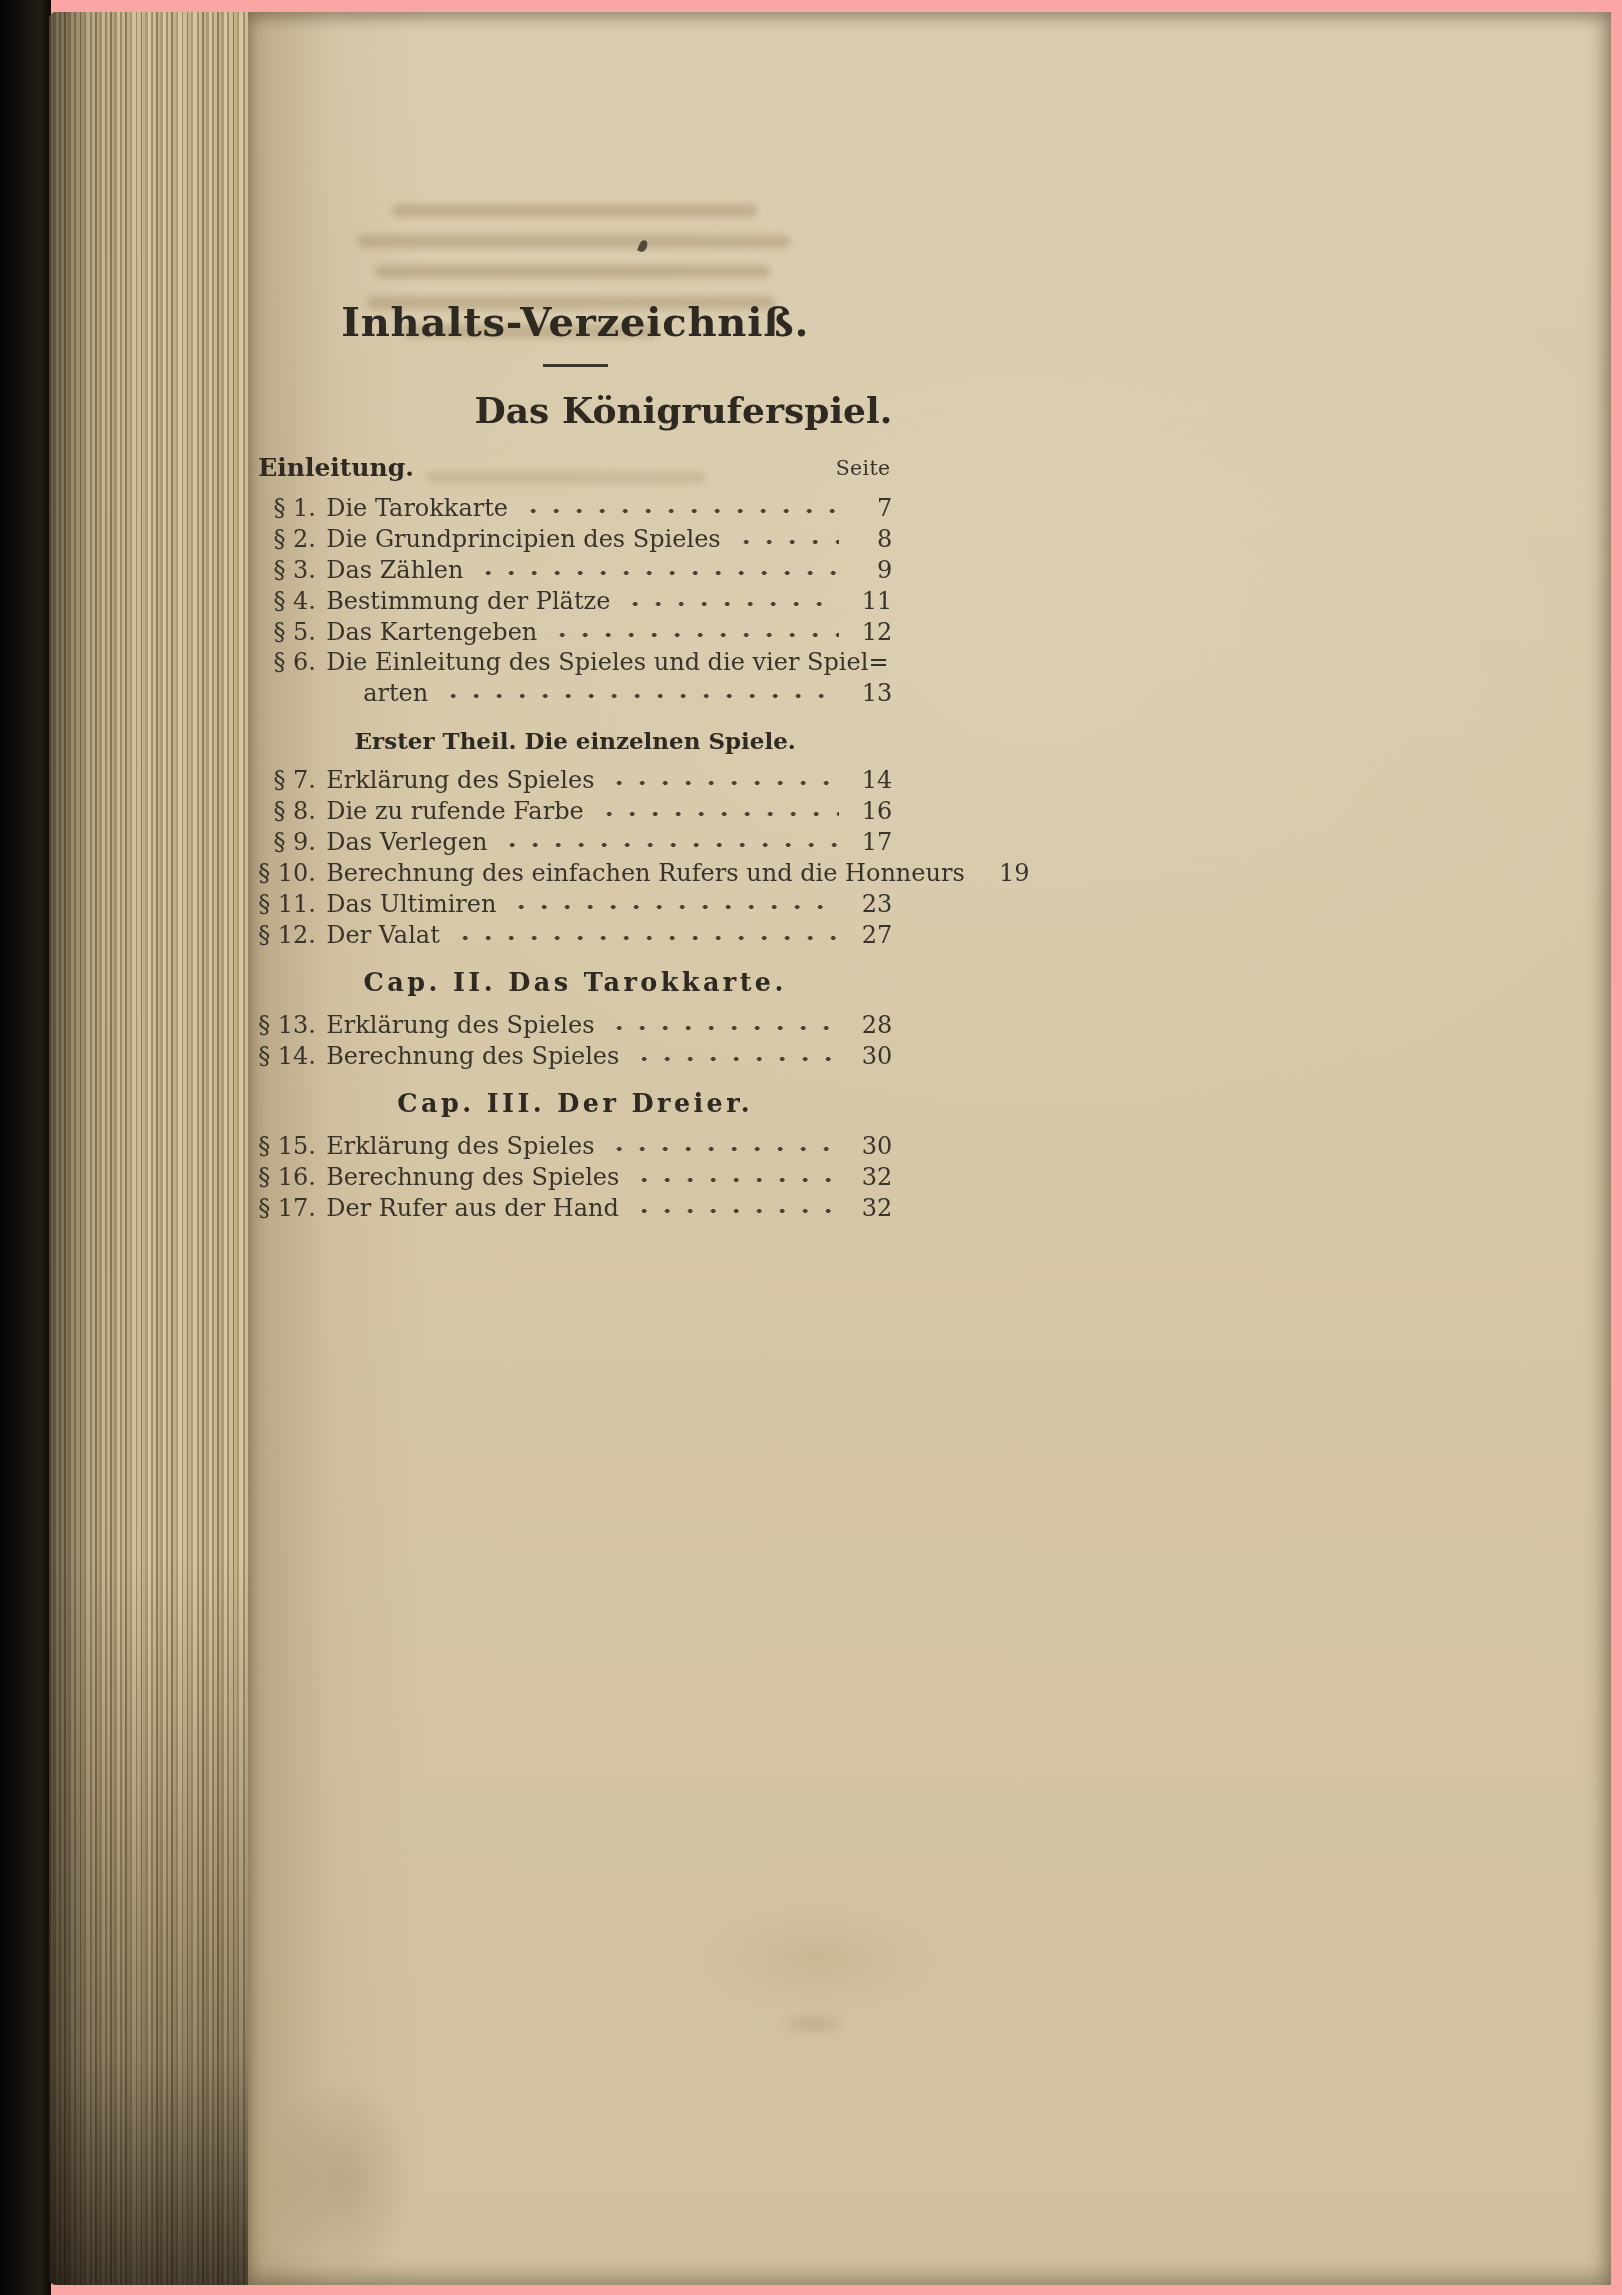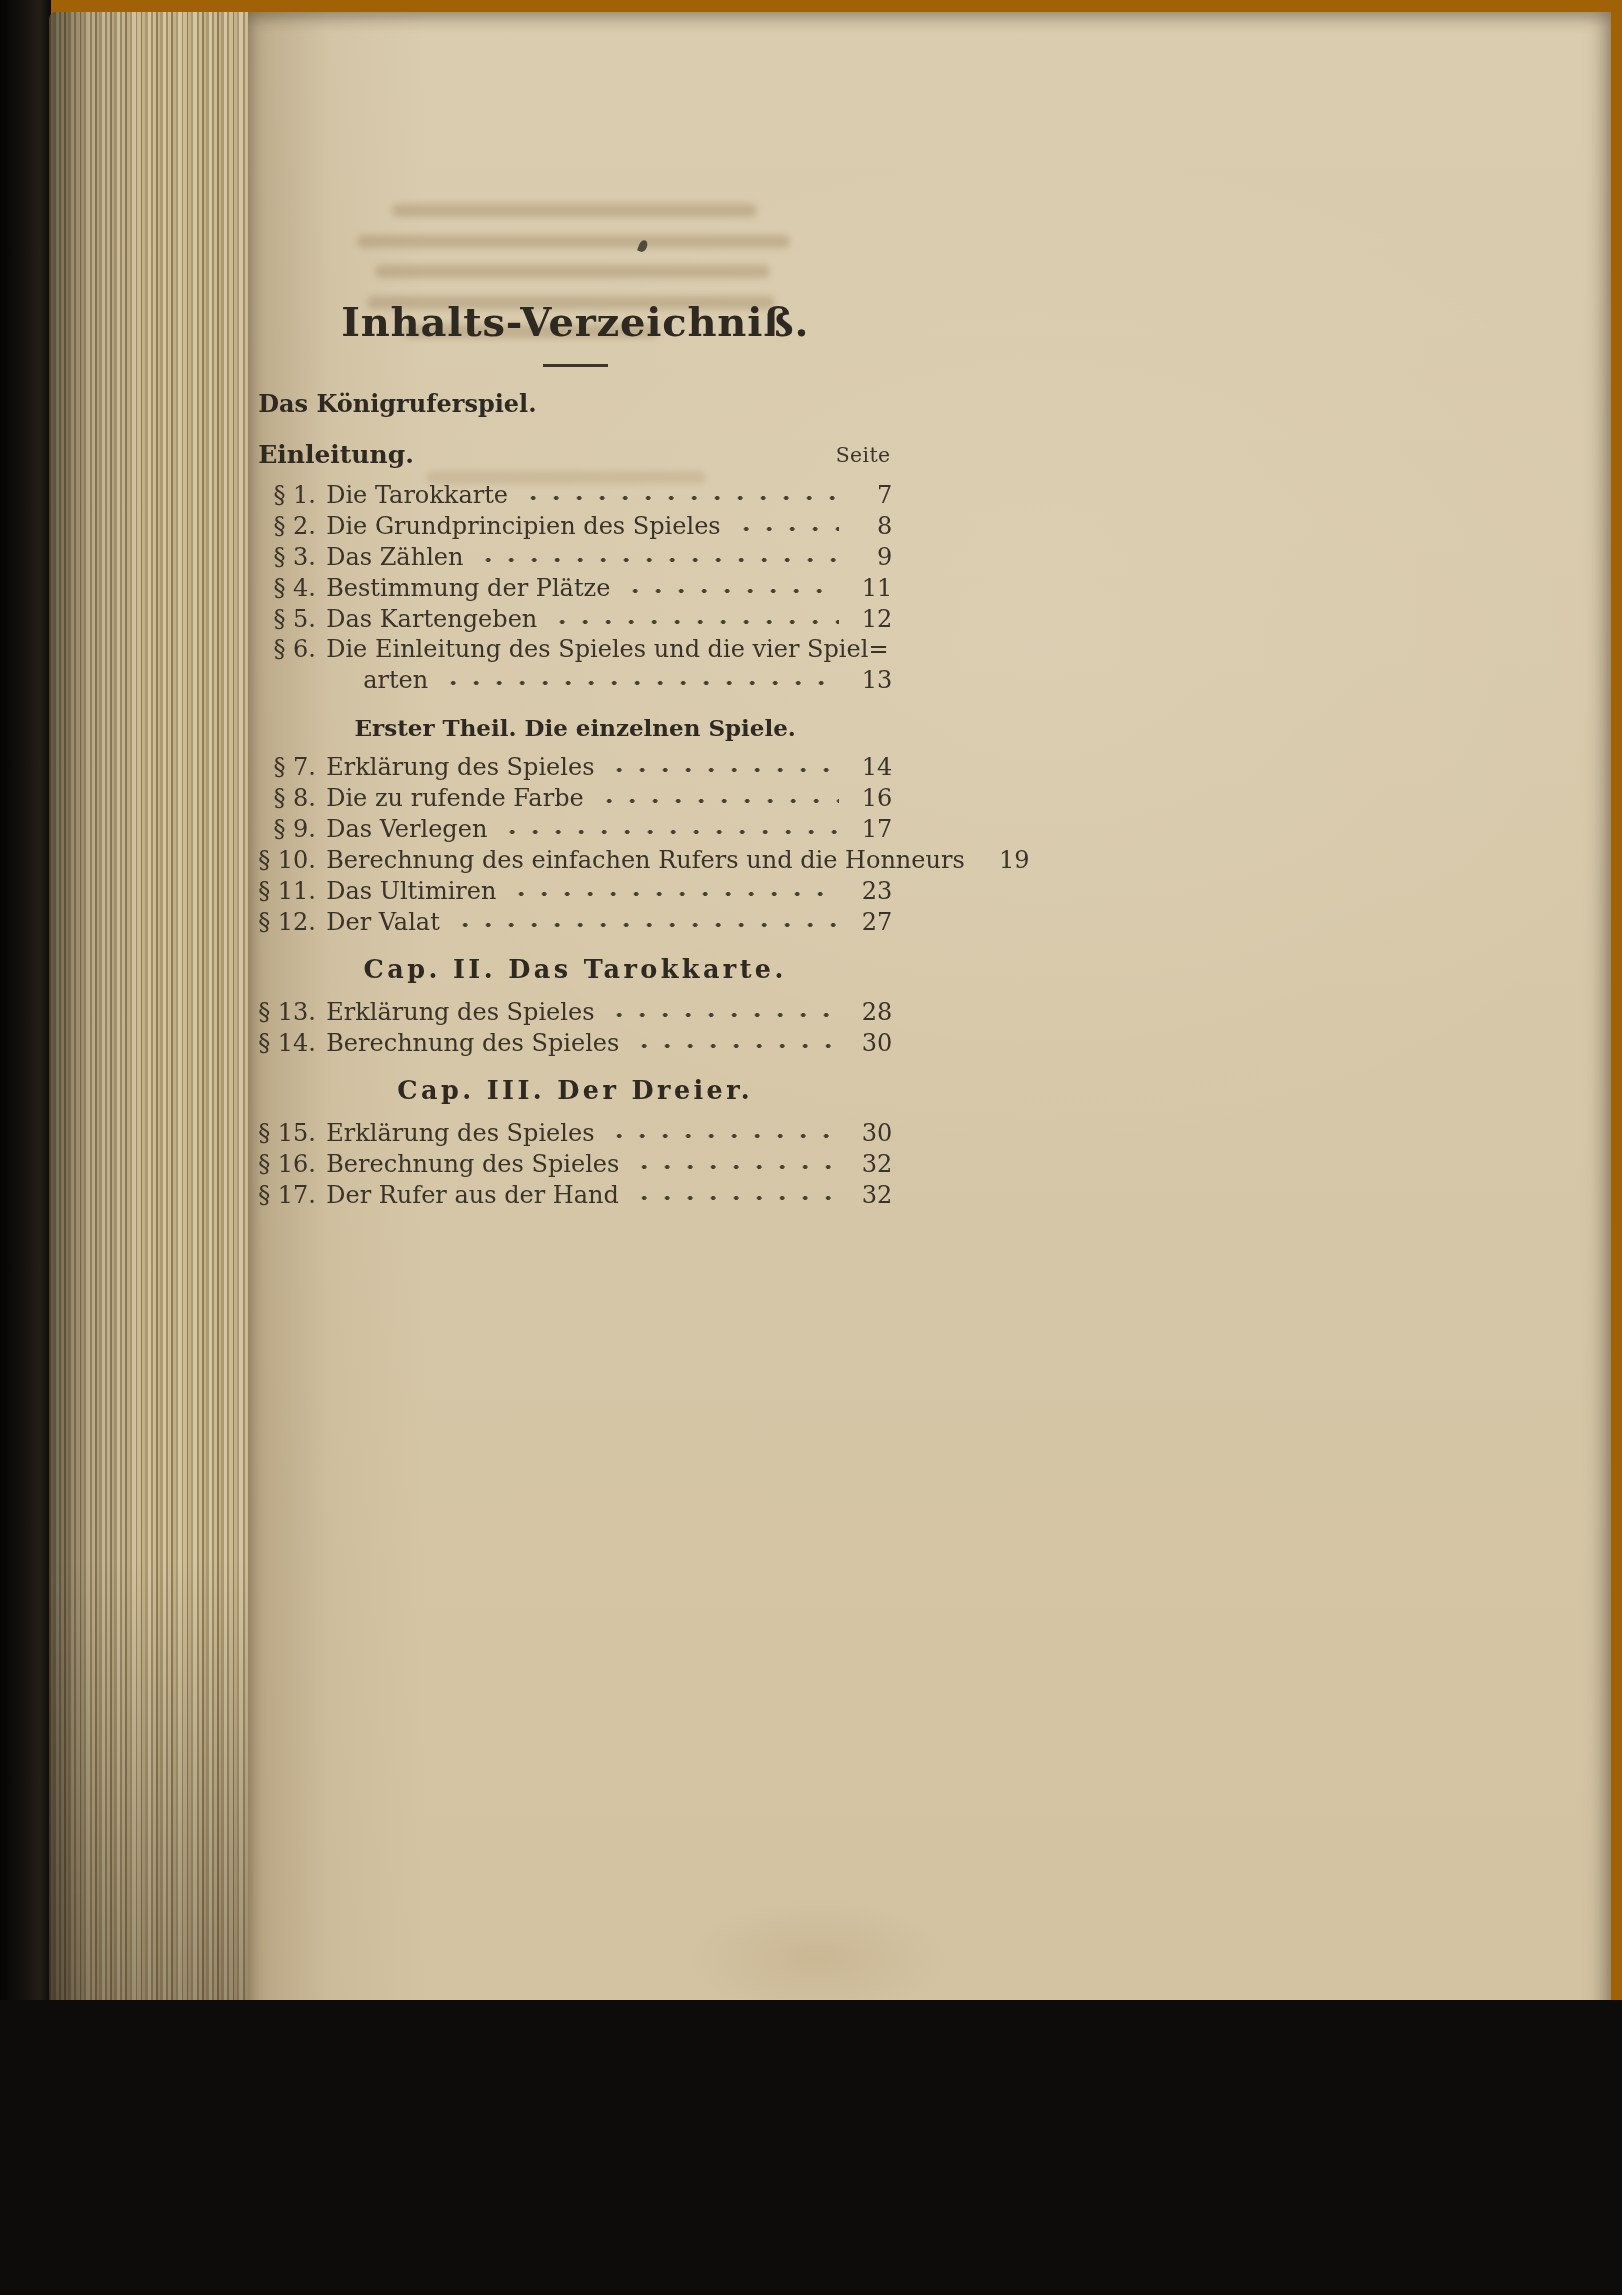--- a/index.html
+++ b/index.html
@@ -1,18 +1,18 @@
 <!DOCTYPE html>
 <html style="font-size:13.6px"><head>
 <meta charset="utf-8">
 <style>
   html, body { margin: 0; padding: 0; background: #0d0c0a; }
   .stage {
-    position: relative; width: 1622px; height: 2000px;
-    background: #a16207; overflow: hidden;
+    position: relative; width: 1622px; height: 2295px;
+    background: #fca5a5; overflow: hidden;
     font-family: "DejaVu Serif", "Liberation Serif", serif;
   }
   .spine {
     position: absolute; left: 0; top: 0; width: 51px; height: 100%;
     background: linear-gradient(90deg, #060504 0%, #14110e 45%, #241e17 78%, #0b0907 100%);
   }
   .edges {
     position: absolute; left: 49px; top: 12px; width: 202px; height: 2273px;
     border-radius: 6.8px 0 0 6.8px;
     background:
@@ -65,21 +65,21 @@
     background: #463d31; border-radius: 60% 60% 60% 0; transform: rotate(22deg); opacity: .9;
   }
 
   
   .content { position: absolute; left: 10.2px; top: 286px; width: 634px; color: #38322a; }
   .title {
     font-size: 40px; font-weight: bold; text-align: center;
     letter-spacing: 0.8px; color: #2e2921;
   }
   .divider { width: 65px; height: 3.4px; background: #3b352c; margin: 18.7px auto 22px; }
-  .subtitle { font-size: 24px; font-weight: bold; text-align: left; color: #2e2921; }
+  .subtitle { font-size: 36px; font-weight: bold; text-align: right; color: #2e2921; }
 
   .sechead { position: relative; margin-top: 22px; text-align: left; font-size: 25px; font-weight: bold; color: #2e2921; }
   .sechead .seite { position: absolute; right: 1.7px; bottom: 2px; font-size: 20.4px; font-weight: normal; letter-spacing: 0.4px; color: #3a342b; }
 
   .entries { margin-top: 10.2px; }
   .row { display: flex; align-items: baseline; font-size: 24px; line-height: 30px; white-space: nowrap; color: #393329; }
   .num { flex: 0 0 68px; text-align: right; padding-right: 10.2px; box-sizing: border-box; }
   .ttl { flex: 0 1 auto; }
   .indent { padding-left: 37px; }
   .dots {

